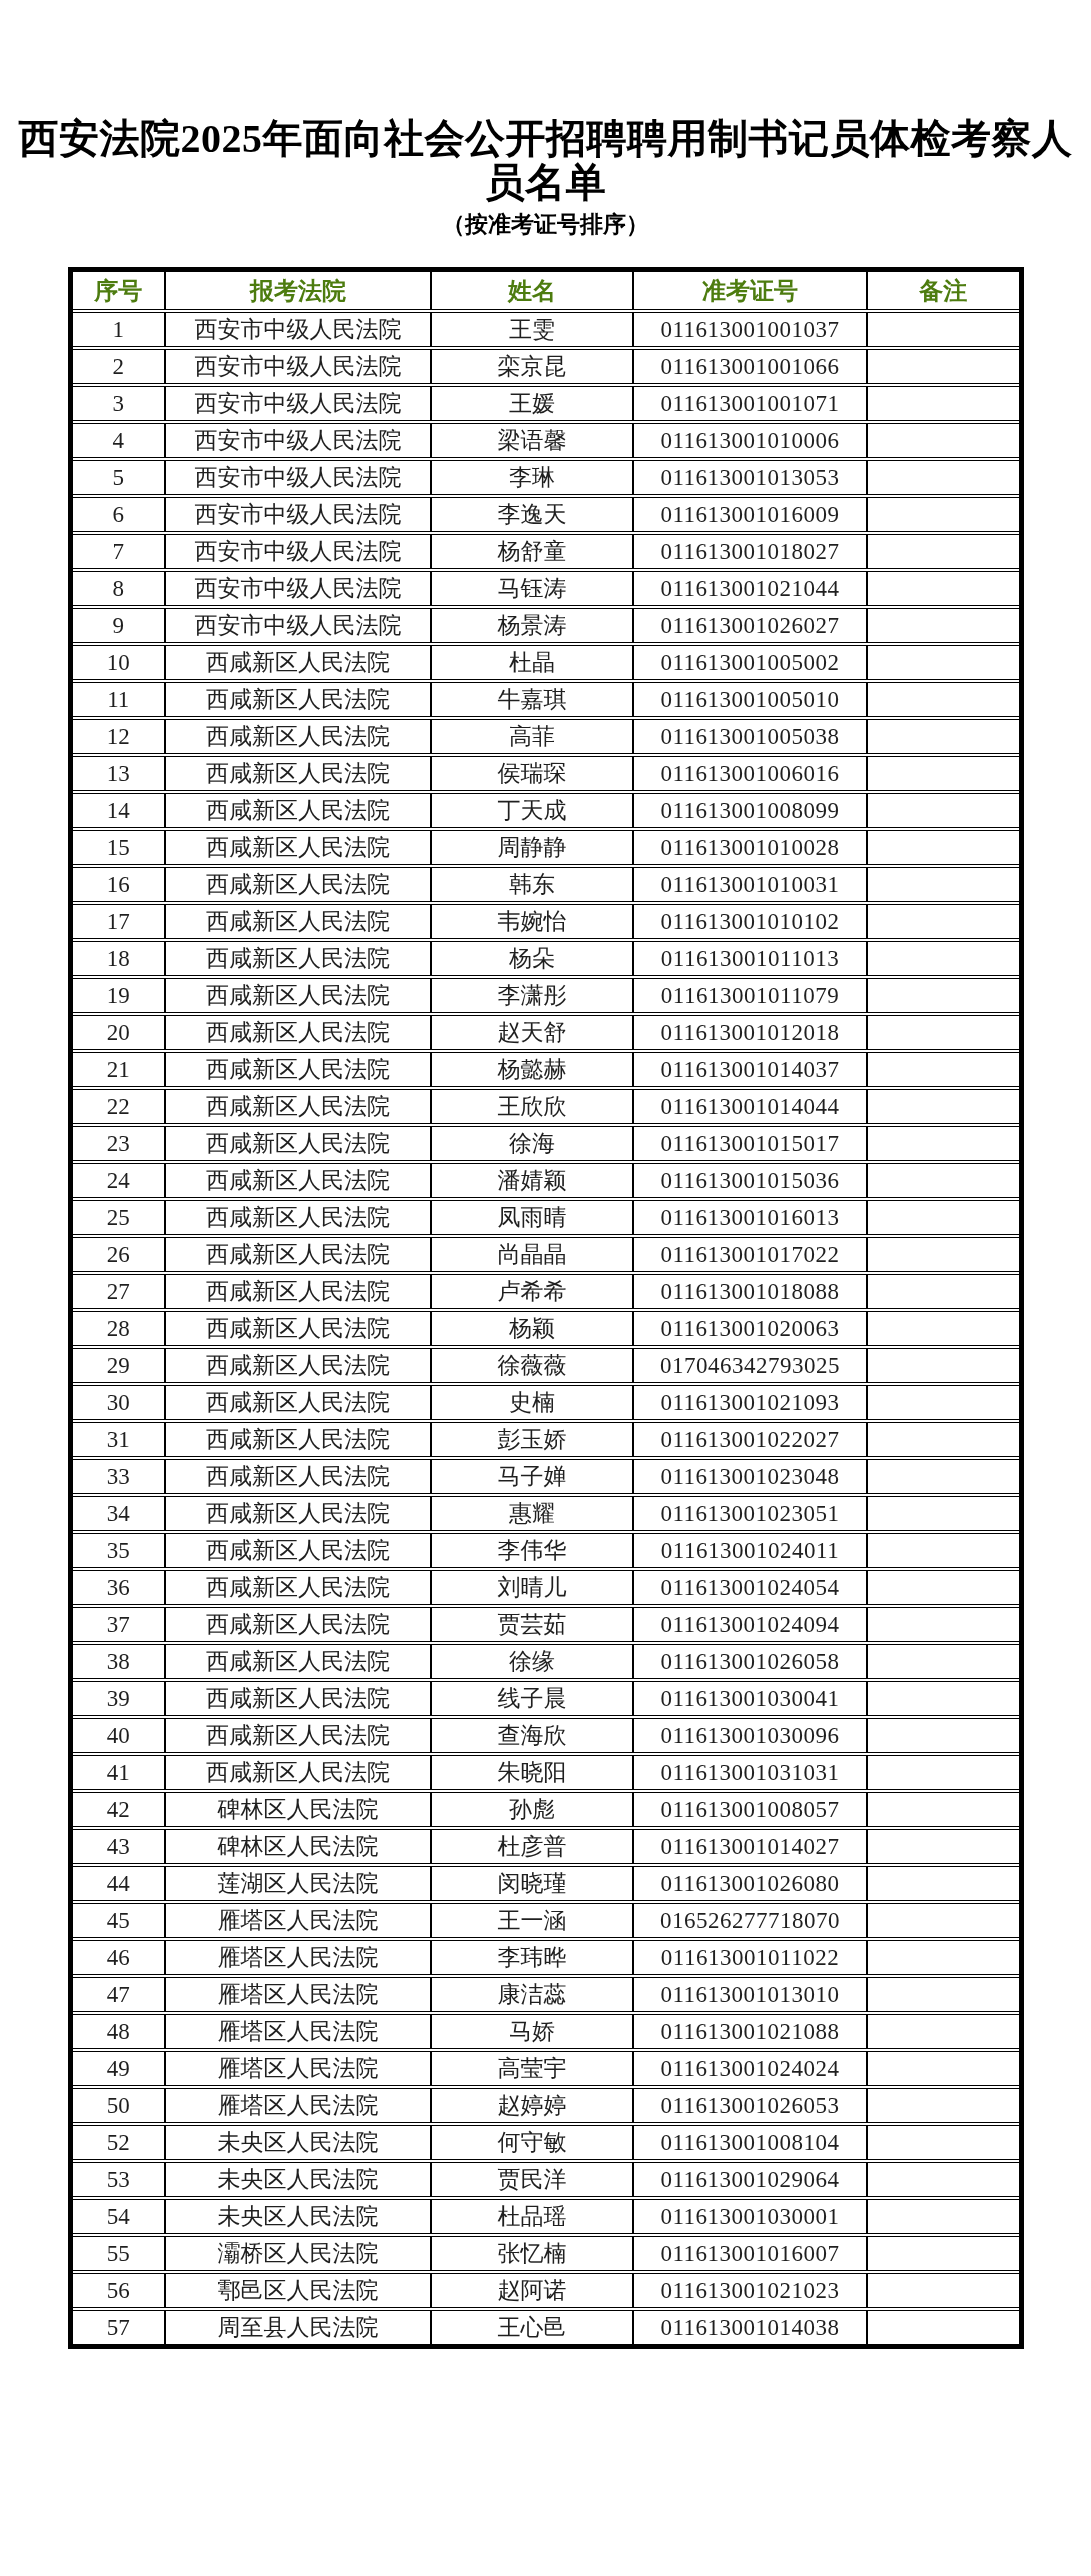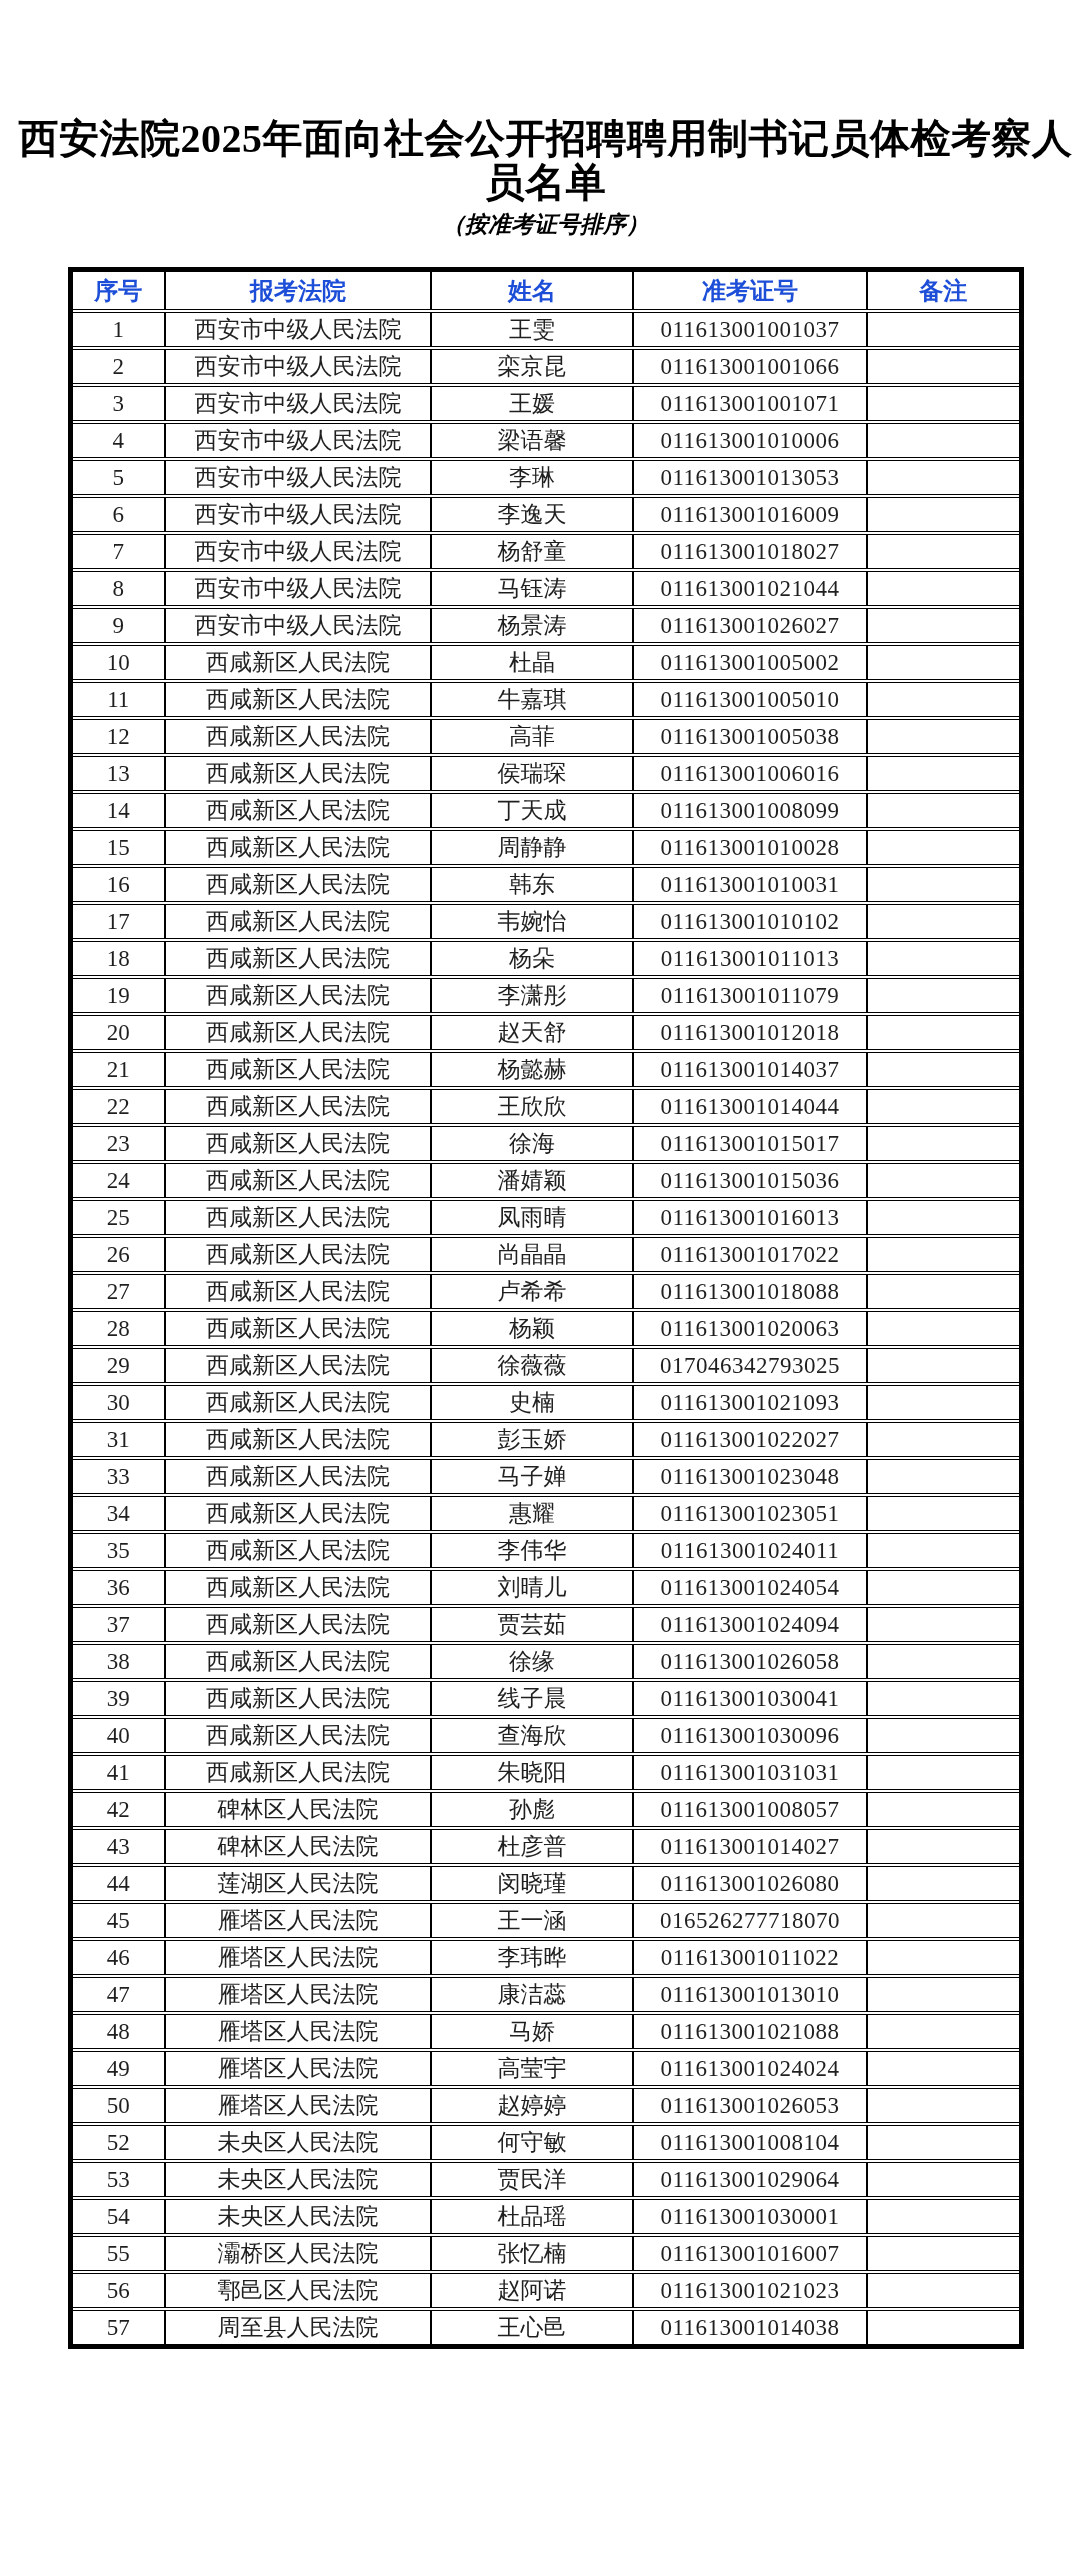--- a/index.html
+++ b/index.html
@@ -28,36 +28,35 @@
     letter-spacing: 0.5px;
     line-height: 1.1;
   }
   .doc-subtitle {
     margin-top: 7.2px;
     text-align: center;
     font-size: 23px;
     font-weight: bold;
     color: #000000;
     line-height: 1.1;
-    font-style: italic;
   }
   table.roster {
     margin: 30px auto 0 auto;
     width: 951px;
     table-layout: fixed;
     border-collapse: collapse;
     border: 5.2px solid #000000;
   }
   table.roster th {
     border: 2.1px solid #000000;
     border-bottom: 4.6px double #000000;
     height: 37px;
     font-size: 24px;
     font-weight: bold;
-    color: #1d4ed8;
+    color: #4d7c0f;
     text-align: center;
     vertical-align: middle;
     padding: 0;
     background: #ffffff;
   }
   table.roster td {
     border: 2.1px solid #000000;
     border-top: 4.6px double #000000;
     border-bottom: 4.6px double #000000;
     height: 33px;

